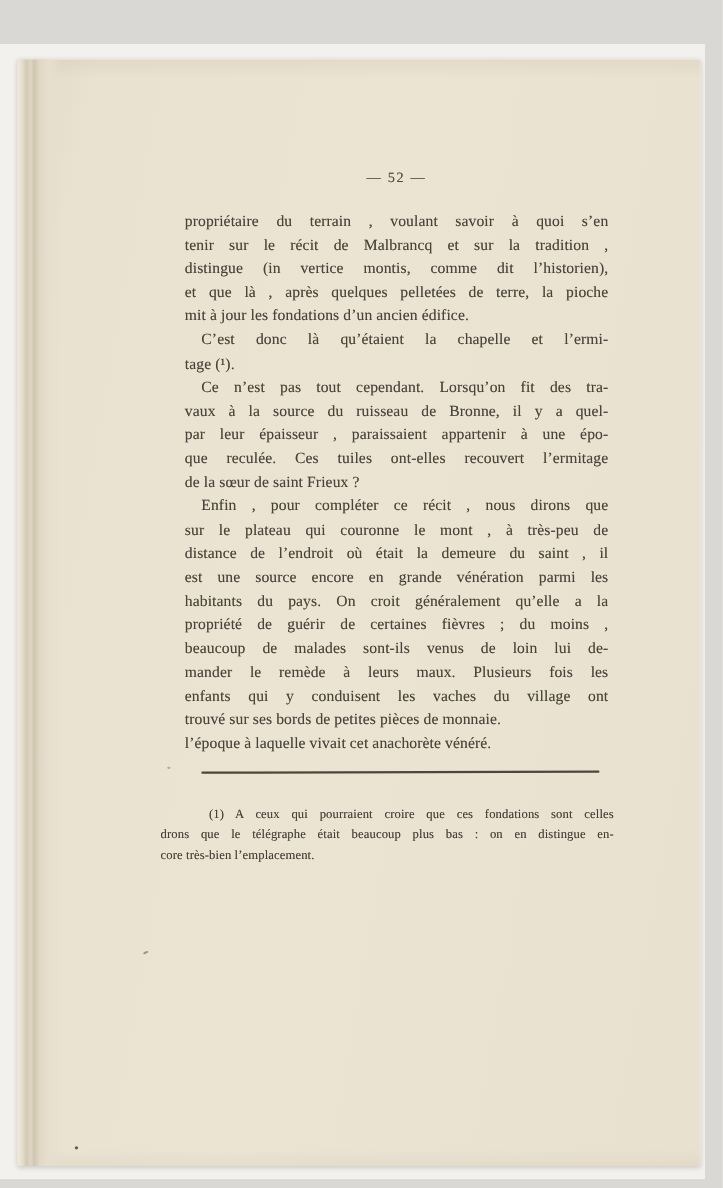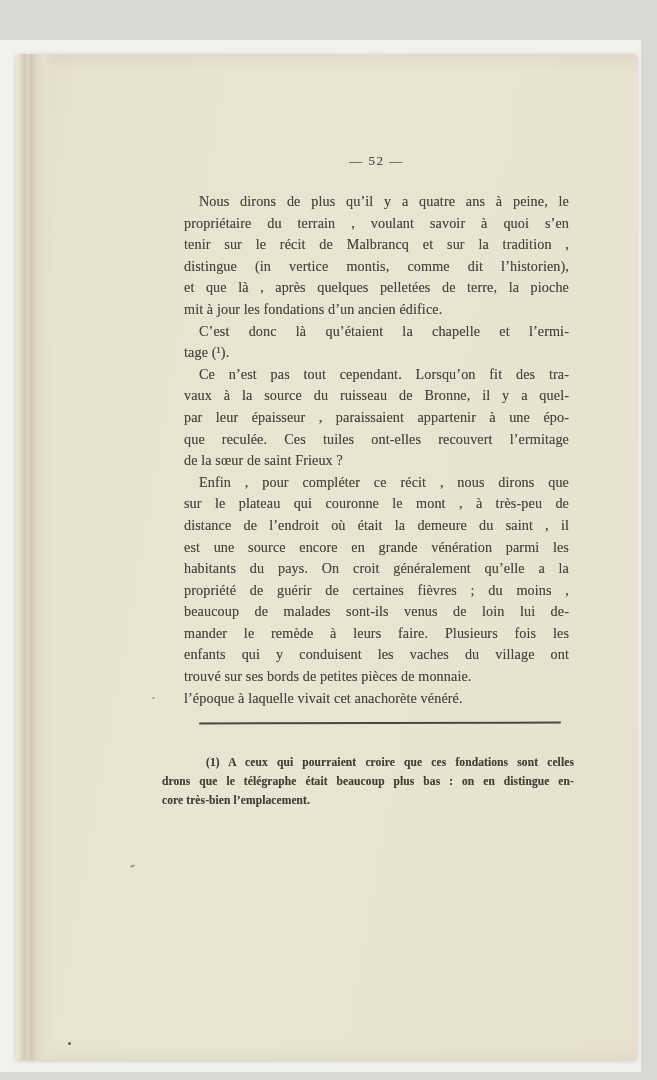--- a/index.html
+++ b/index.html
@@ -29,21 +29,21 @@
   .page-edge {
     position: absolute;
     left: 0; top: 0; bottom: 0; width: 40px;
     border-radius: 3px 0 0 3px;
     background: linear-gradient(90deg,
       #efe9db 0, #e6dfcb 4px, #d2cab6 8px, #ded6c2 12px,
       #cfc7b2 15px, #e0d8c5 20px, #e7dfcd 28px, rgba(233,226,208,0) 40px);
   }
   .text-block {
     position: absolute;
-    left: 168px; top: 99px;
+    left: 152px; top: 99px;
     width: 385px;
     color: #4a4339;
     text-shadow: 0 0 .6px rgba(69,62,54,.45);
   }
   .pg-header {
     height: 20px;
     text-align: center;
     font-size: 13px;
     letter-spacing: 1.5px;
     color: #4e473d;
@@ -67,21 +67,20 @@
     transform: rotate(-0.15deg);
   }
   .footnote {
     margin-top: 29px;
     margin-left: -22px;
     width: 412px;
     font-size: 11.5px;
     line-height: 18.8px;
     letter-spacing: .1px;
     color: #453e35;
-    font-weight: bold;
   }
   .footnote .ind-fn { text-indent: 44px; }
   sup.fn-sup { font-size: 8px; line-height: 0; vertical-align: super; }
   .fleck { position: absolute; border-radius: 50%; }
   .fleck.f1 { left: 114px; top: 811px; width: 5px; height: 2px; background: rgba(95,85,68,.55); transform: rotate(-25deg); }
   .fleck.f2 { left: 52px;  top: 988px; width: 3px; height: 3px; background: rgba(62,56,46,.8); }
   .fleck.f3 { left: 136px; top: 643px; width: 3px; height: 2px; background: rgba(120,110,90,.5); }
 </style>
 </head>
 <body>
@@ -92,21 +91,20 @@
   <div class="page-edge"></div>
   <div class="fleck f1"></div>
   <div class="fleck f2"></div>
   <div class="fleck f3"></div>
 
   <div class="text-block">
     <div class="pg-header">— 52 —</div>
 
     <div class="body-text">
 
-      <div class="ln ind">Nous dirons de plus qu’il y a quatre ans à peine, le</div>
       <div class="ln">propriétaire du terrain , voulant savoir à quoi s’en</div>
       <div class="ln">tenir sur le récit de Malbrancq et sur la tradition ,</div>
       <div class="ln"><span>distingue (</span><span class="it">in vertice montis</span><span>, comme dit l’historien),</span></div>
       <div class="ln">et que là , après quelques pelletées de terre, la pioche</div>
       <div class="ln last">mit à jour les fondations d’un ancien édifice.</div>
 
       <div class="ln ind">C’est donc là qu’étaient la chapelle et l’ermi-</div>
       <div class="ln last">tage (¹).</div>
 
       <div class="ln ind">Ce n’est pas tout cependant. Lorsqu’on fit des tra-</div>
@@ -115,21 +113,21 @@
       <div class="ln">que reculée. Ces tuiles ont-elles recouvert l’ermitage</div>
       <div class="ln last">de la sœur de saint Frieux ?</div>
 
       <div class="ln ind">Enfin , pour compléter ce récit , nous dirons que</div>
       <div class="ln">sur le plateau qui couronne le mont , à très-peu de</div>
       <div class="ln">distance de l’endroit où était la demeure du saint , il</div>
       <div class="ln">est une source encore en grande vénération parmi les</div>
       <div class="ln">habitants du pays. On croit généralement qu’elle a la</div>
       <div class="ln">propriété de guérir de certaines fièvres ; du moins ,</div>
       <div class="ln">beaucoup de malades sont-ils venus de loin lui de-</div>
-      <div class="ln">mander le remède à leurs faire. Plusieurs fois les</div>
+      <div class="ln">mander le remède à leurs maux. Plusieurs fois les</div>
       <div class="ln">enfants qui y conduisent les vaches du village ont</div>
       <div class="ln last">trouvé sur ses bords de petites pièces de monnaie.</div>
 
       <div class="ln last">l’époque à laquelle vivait cet anachorète vénéré.</div>
     </div>
 
     <div class="fn-rule"></div>
 
     <div class="footnote">
       <div class="ln ind-fn">(1) A ceux qui pourraient croire que ces fondations sont celles</div>

